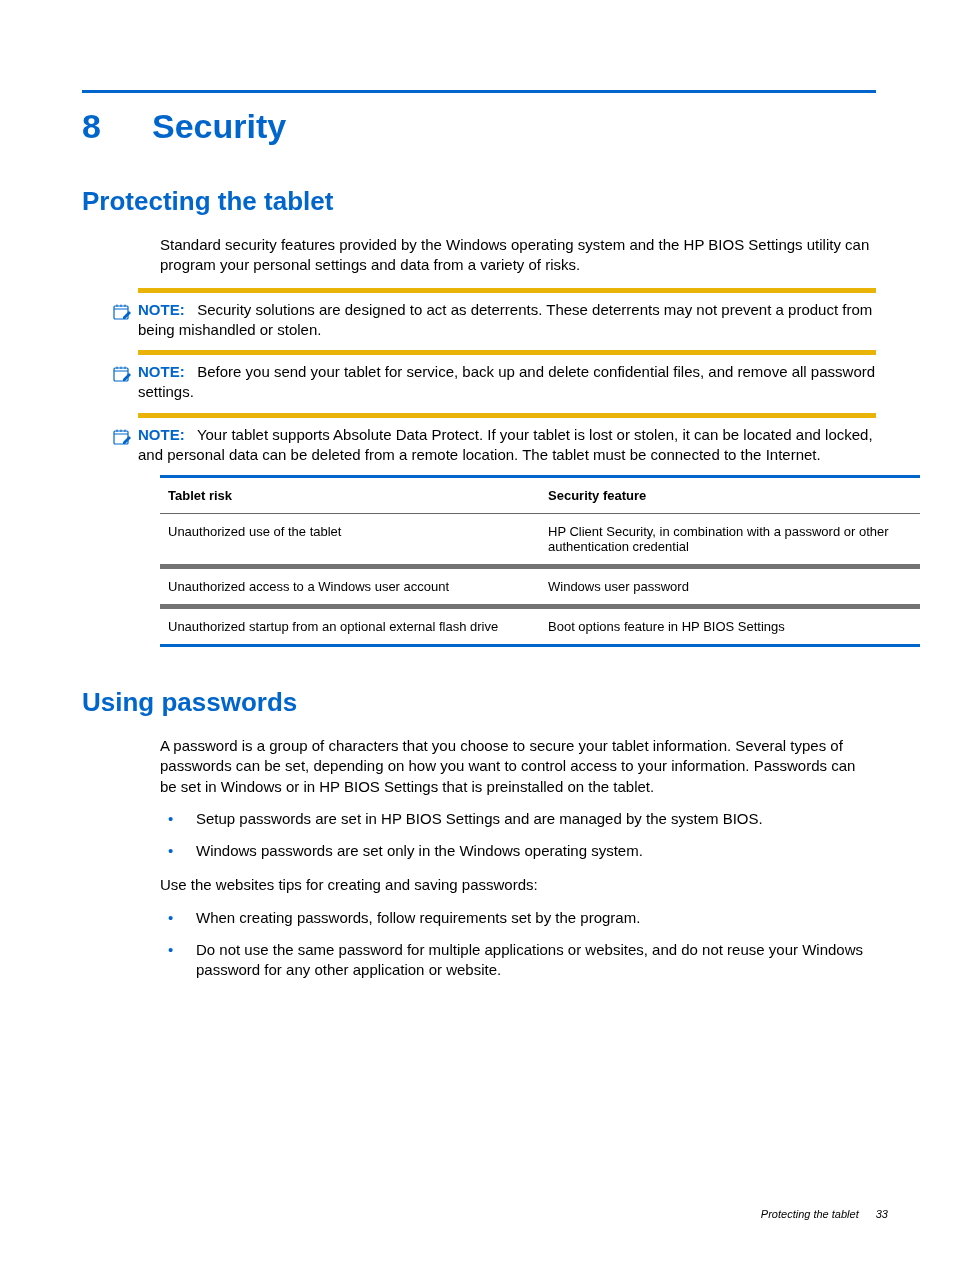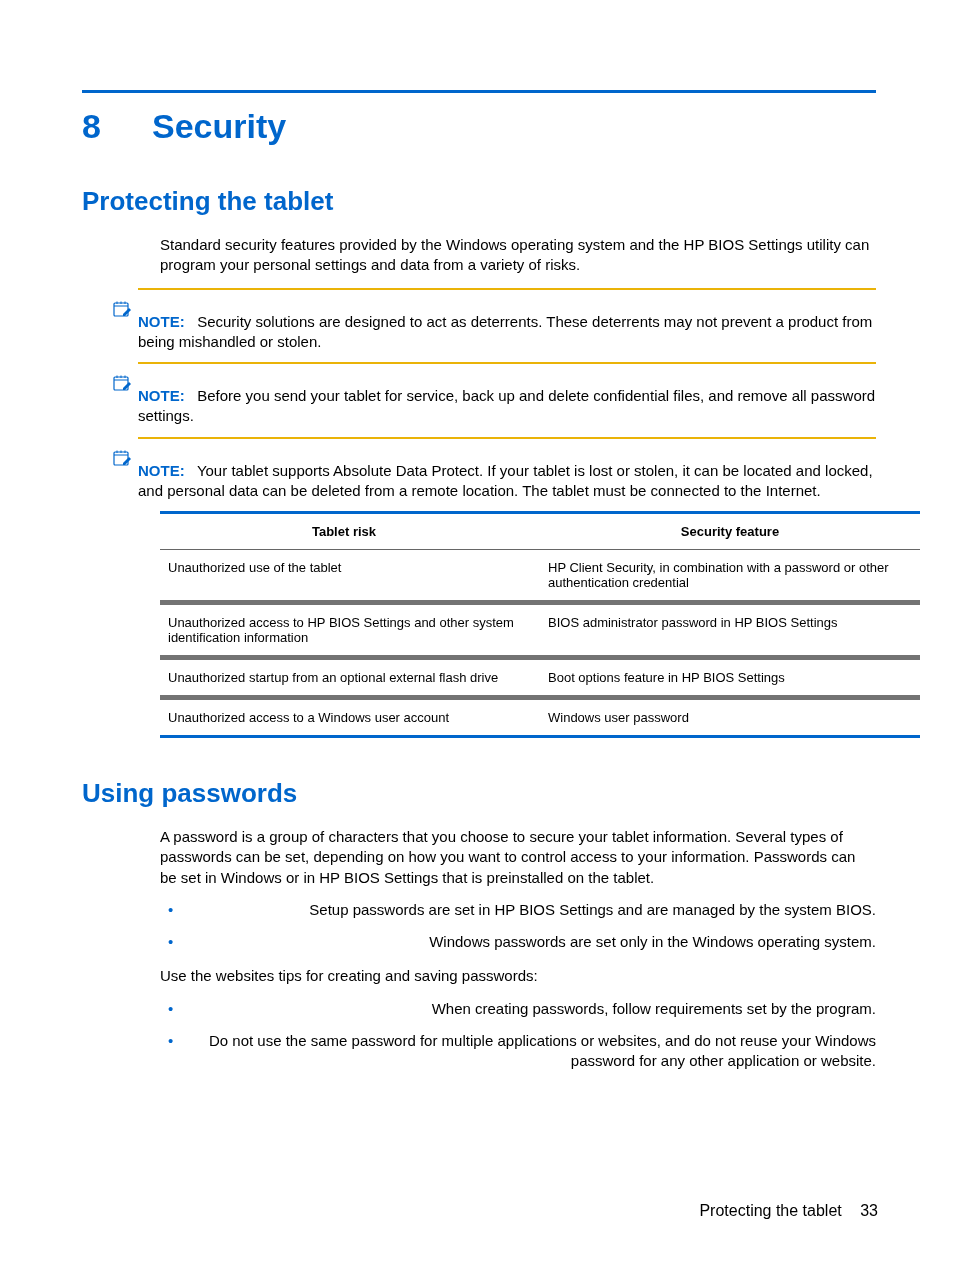--- a/index.html
+++ b/index.html
@@ -32,22 +32,22 @@
   }
   .body-block {
     margin-left: 78px;
   }
   p.body {
     font-size: 15px;
     line-height: 1.35;
     margin-bottom: 12px;
   }
   .note-block {
-    border-top: 2px solid #eab308;
-    padding-top: 16px;
+    border-top: 5px solid #eab308;
+    padding-top: 1px;
     margin-bottom: 10px;
     position: relative;
     padding-left: 0;
   }
   .note-wrap {
     margin-left: 56px;
     position: relative;
   }
   .note-wrap .note-icon {
     position: absolute;
@@ -68,21 +68,21 @@
   
   .risk-table {
     margin-left: 78px;
     border-collapse: collapse;
     width: 760px;
     margin-top: 6px;
     margin-bottom: 40px;
   }
   .risk-table thead tr { border-top: 3px solid #0066cc; }
   .risk-table th {
-    text-align: center;
+    text-align: left;
     font-size: 13px;
     font-weight: bold;
     padding: 10px 8px;
     border-bottom: 1px solid #666;
   }
   .risk-table td {
     font-size: 13px;
     vertical-align: top;
     padding: 10px 8px;
     border-bottom: 5px solid #737373;
@@ -94,42 +94,43 @@
   .cell-list li:last-child { margin-bottom: 0; }
   .cell-list li::before {
     content: "•";
     color: #0066cc;
     position: absolute;
     left: 4px;
     top: 0;
     font-size: 14px;
   }
 
-  .bullet-list { list-style: none; padding: 0; margin-bottom: 14px; text-align: right; }
+  .bullet-list { list-style: none; padding: 0; margin-bottom: 14px; }
   .bullet-list li {
     position: relative;
     padding-left: 36px;
     font-size: 15px;
     line-height: 1.35;
     margin-bottom: 12px;
   }
   .bullet-list li::before {
     content: "•";
     color: #0066cc;
     position: absolute;
     left: 8px;
     top: 0;
     font-size: 15px;
   }
 
   .footer {
     position: absolute;
     bottom: 50px;
-    right: 76px;
-    font-size: 16px;
+    right: 66px;
+    font-size: 11px;
+    font-style: italic;
   }
   .footer .pnum { margin-left: 14px; }
 </style>
 </head>
 <body>
 
 <div class="chapter-rule"></div>
 <h1 class="chapter-heading">
   <span class="num">8</span><span>Security</span>
 </h1>
@@ -190,30 +191,26 @@
       <th>Tablet risk</th>
       <th>Security feature</th>
     </tr>
   </thead>
   <tbody id="table-body">
       <tr>
         <td>Unauthorized use of the tablet</td>
         <td>HP Client Security, in combination with a password or other authentication credential</td>
       </tr>
       <tr>
-        <td>Unauthorized access to HP BIOS Settings and other system identification information</td>
-        <td>BIOS administrator password in HP BIOS Settings</td>
+        <td>Unauthorized access to a Windows user account</td>
+        <td>Windows user password</td>
       </tr>
       <tr>
         <td>Unauthorized startup from an optional external flash drive</td>
         <td>Boot options feature in HP BIOS Settings</td>
-      </tr>
-      <tr>
-        <td>Unauthorized access to a Windows user account</td>
-        <td>Windows user password</td>
       </tr>
     </tbody>
 </table>
 
 <h2 class="section-heading">Using passwords</h2>
 
 <div class="body-block">
   <p class="body">A password is a group of characters that you choose to secure your tablet information. Several types of passwords can be set, depending on how you want to control access to your information. Passwords can be set in Windows or in HP BIOS Settings that is preinstalled on the tablet.</p>
   <ul class="bullet-list" id="bullets1">
       <li>Setup passwords are set in HP BIOS Settings and are managed by the system BIOS.</li>

